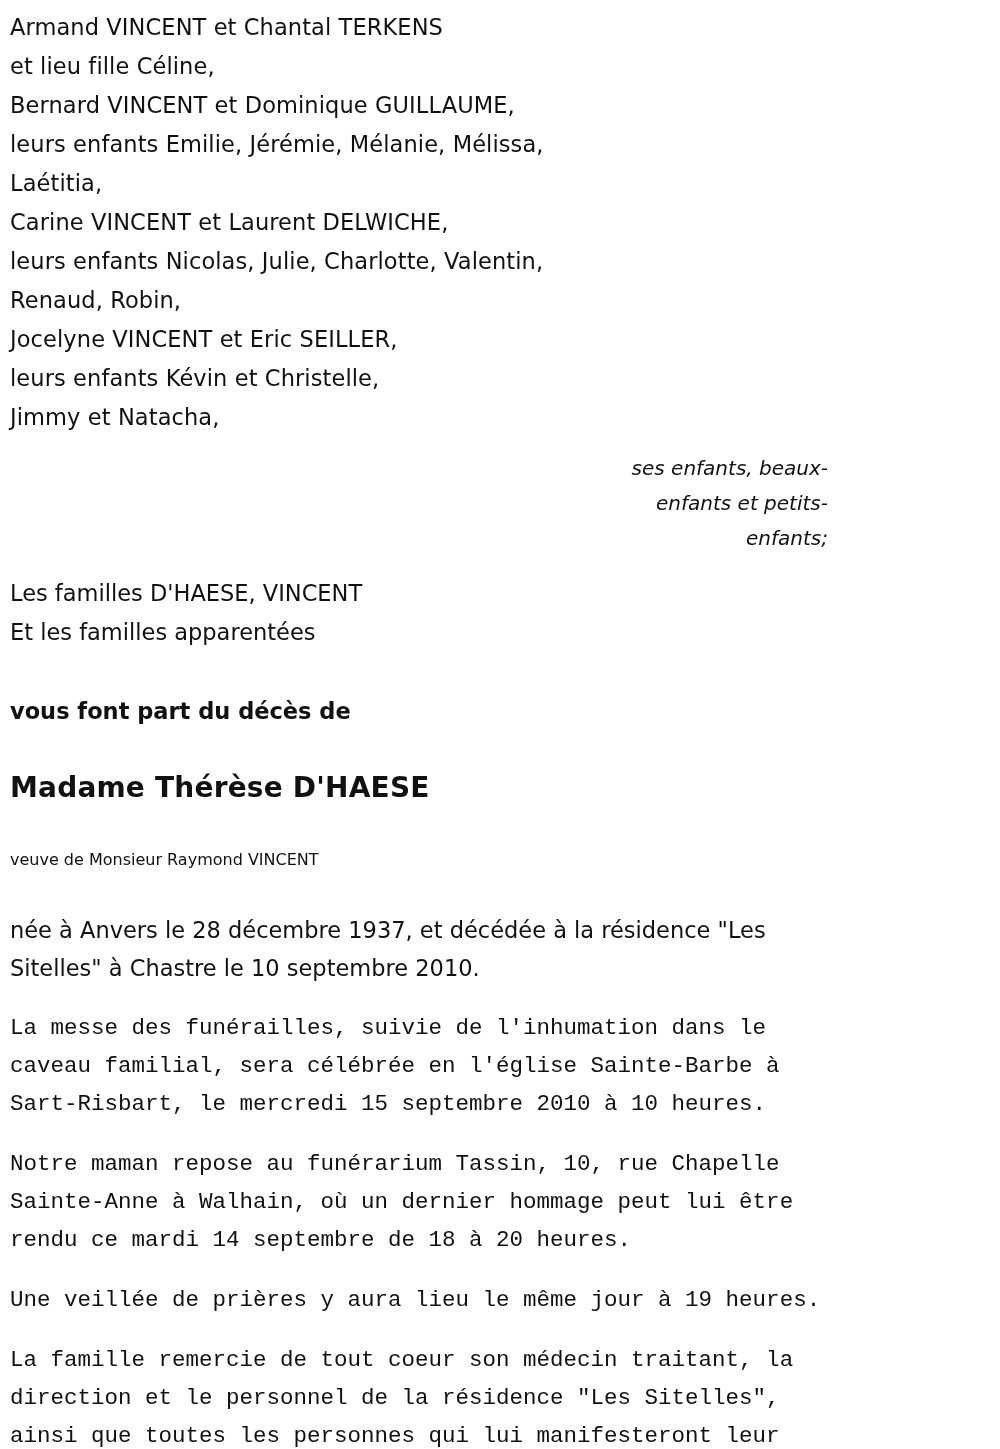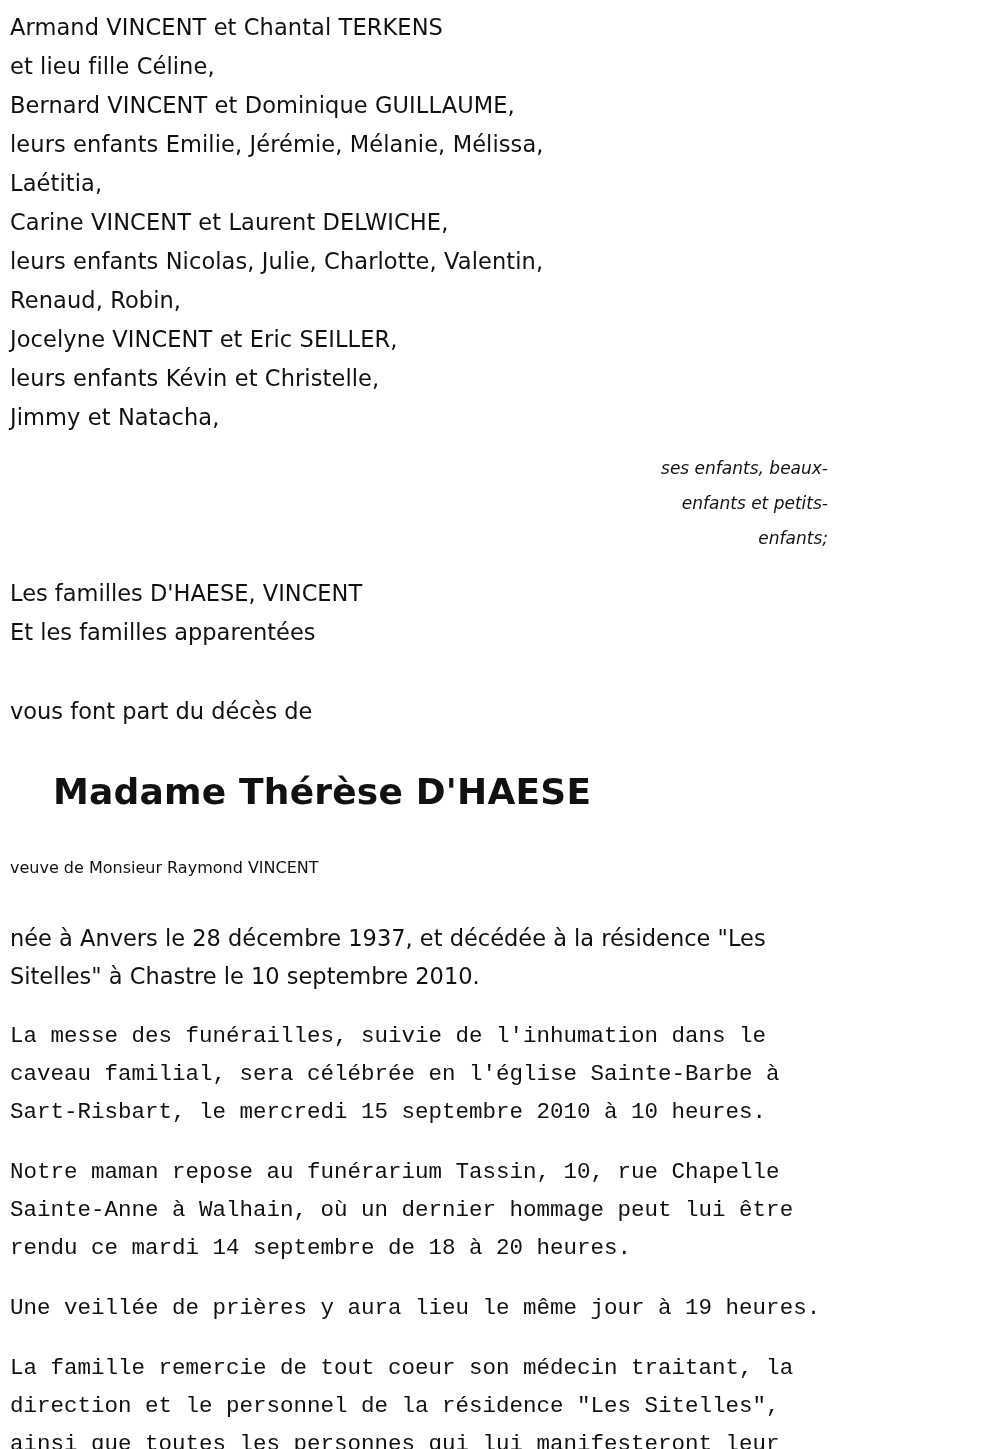--- a/index.html
+++ b/index.html
@@ -25,44 +25,44 @@
     font-size: 22.5px;
     line-height: 39px;
     letter-spacing: 0.1px;
   }
   .family-line {
     white-space: pre;
   }
   .role-note {
     margin-top: 14px;
     font-style: italic;
-    font-size: 17px;
+    font-size: 20px;
     line-height: 35px;
     text-align: right;
     padding-right: 6px;
   }
   .role-note .rl {
     display: block;
   }
   .families {
     margin-top: 18px;
     font-size: 22.5px;
     line-height: 39px;
   }
   .announce {
     margin-top: 40px;
     font-size: 22.5px;
     line-height: 39px;
+    font-weight: bold;
   }
   .deceased-name {
     margin-top: 40px;
-    font-size: 36px;
+    font-size: 28px;
     font-weight: bold;
     letter-spacing: 0.2px;
-    margin-left: 43px;
   }
   .widow {
     margin-top: 36px;
     font-size: 16px;
     line-height: 39px;
   }
   .para {
     margin-top: 32px;
     font-size: 22.5px;
     line-height: 38px;

